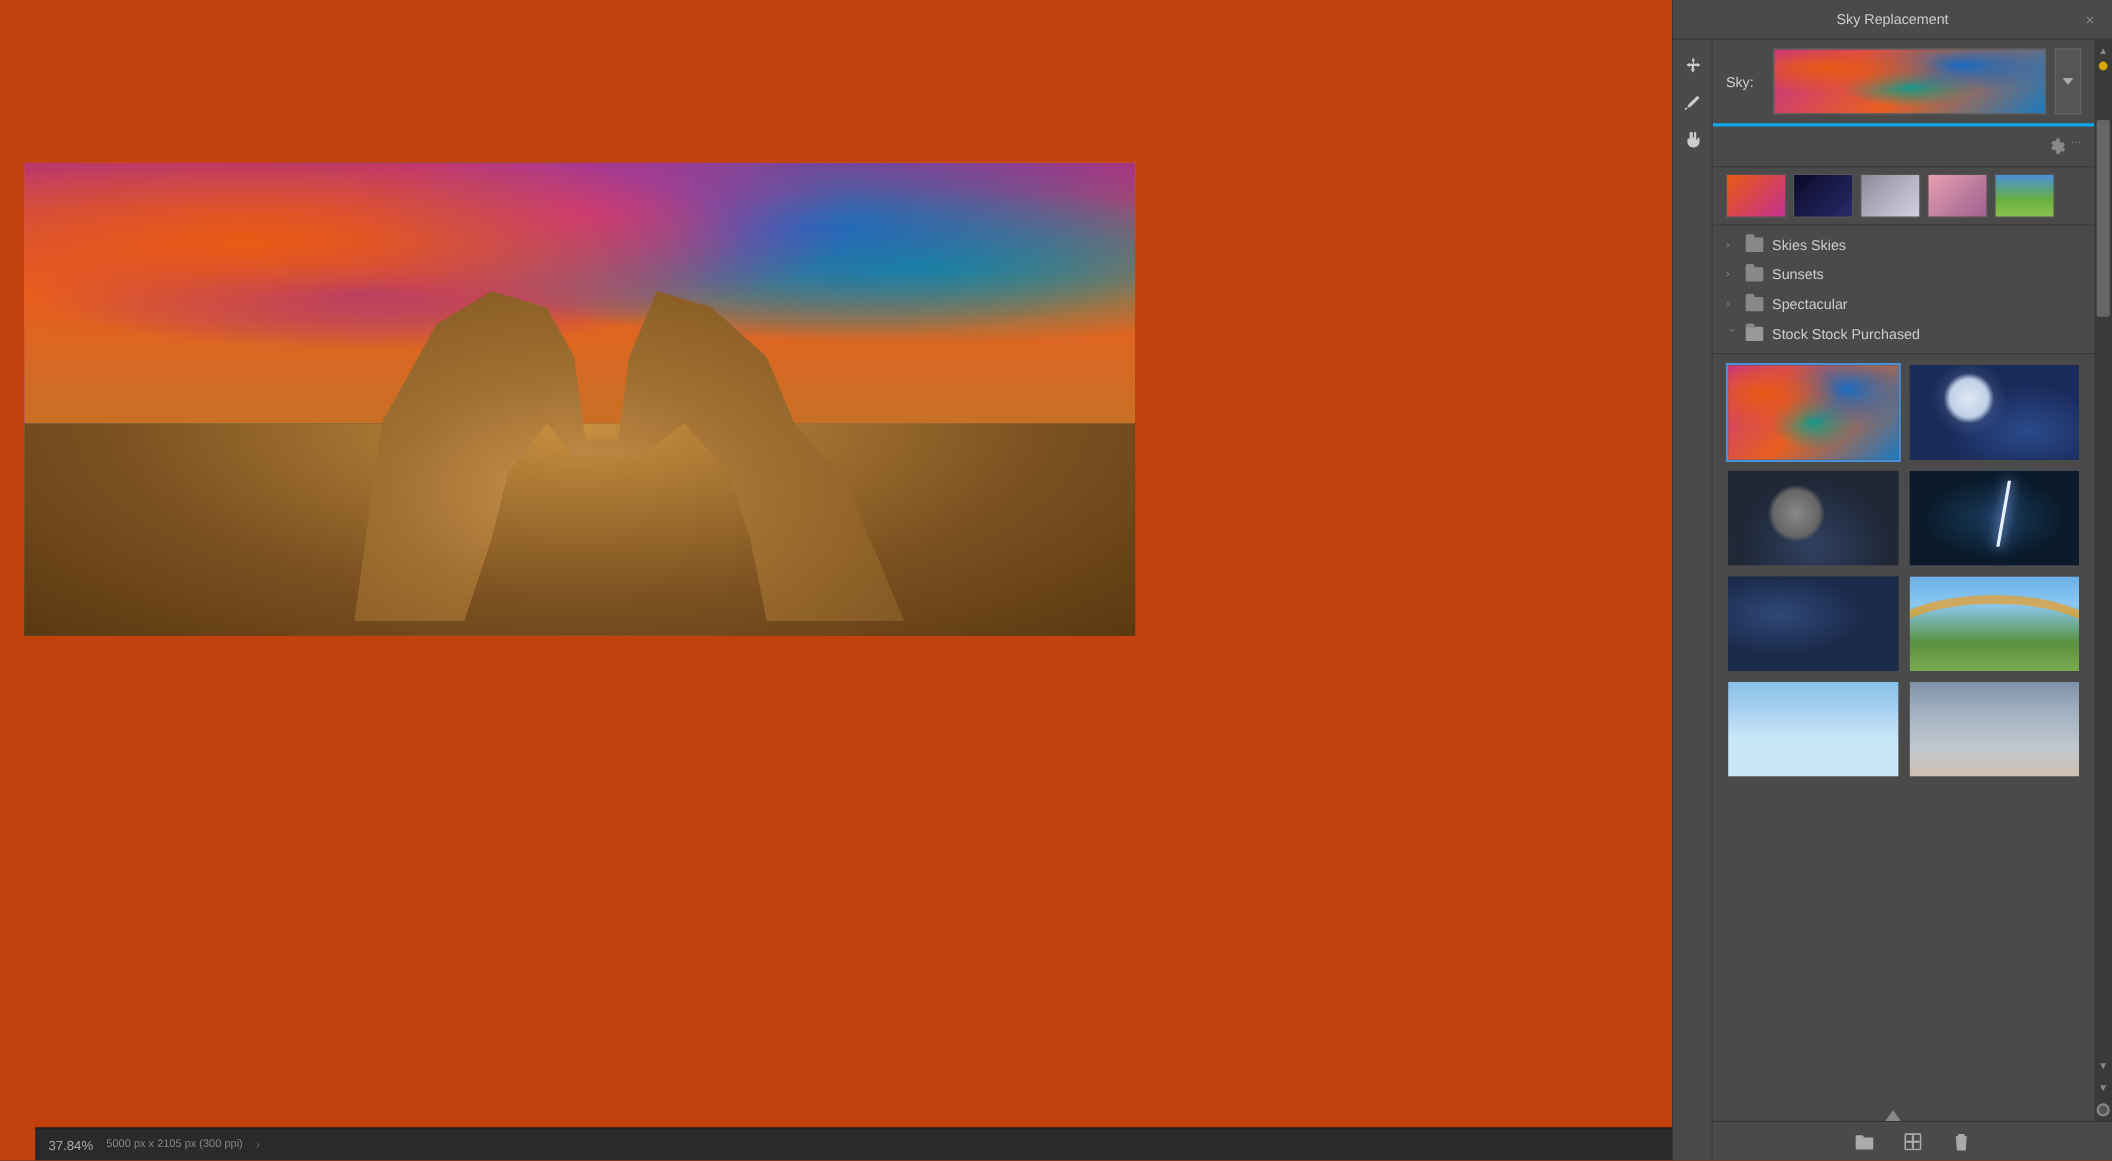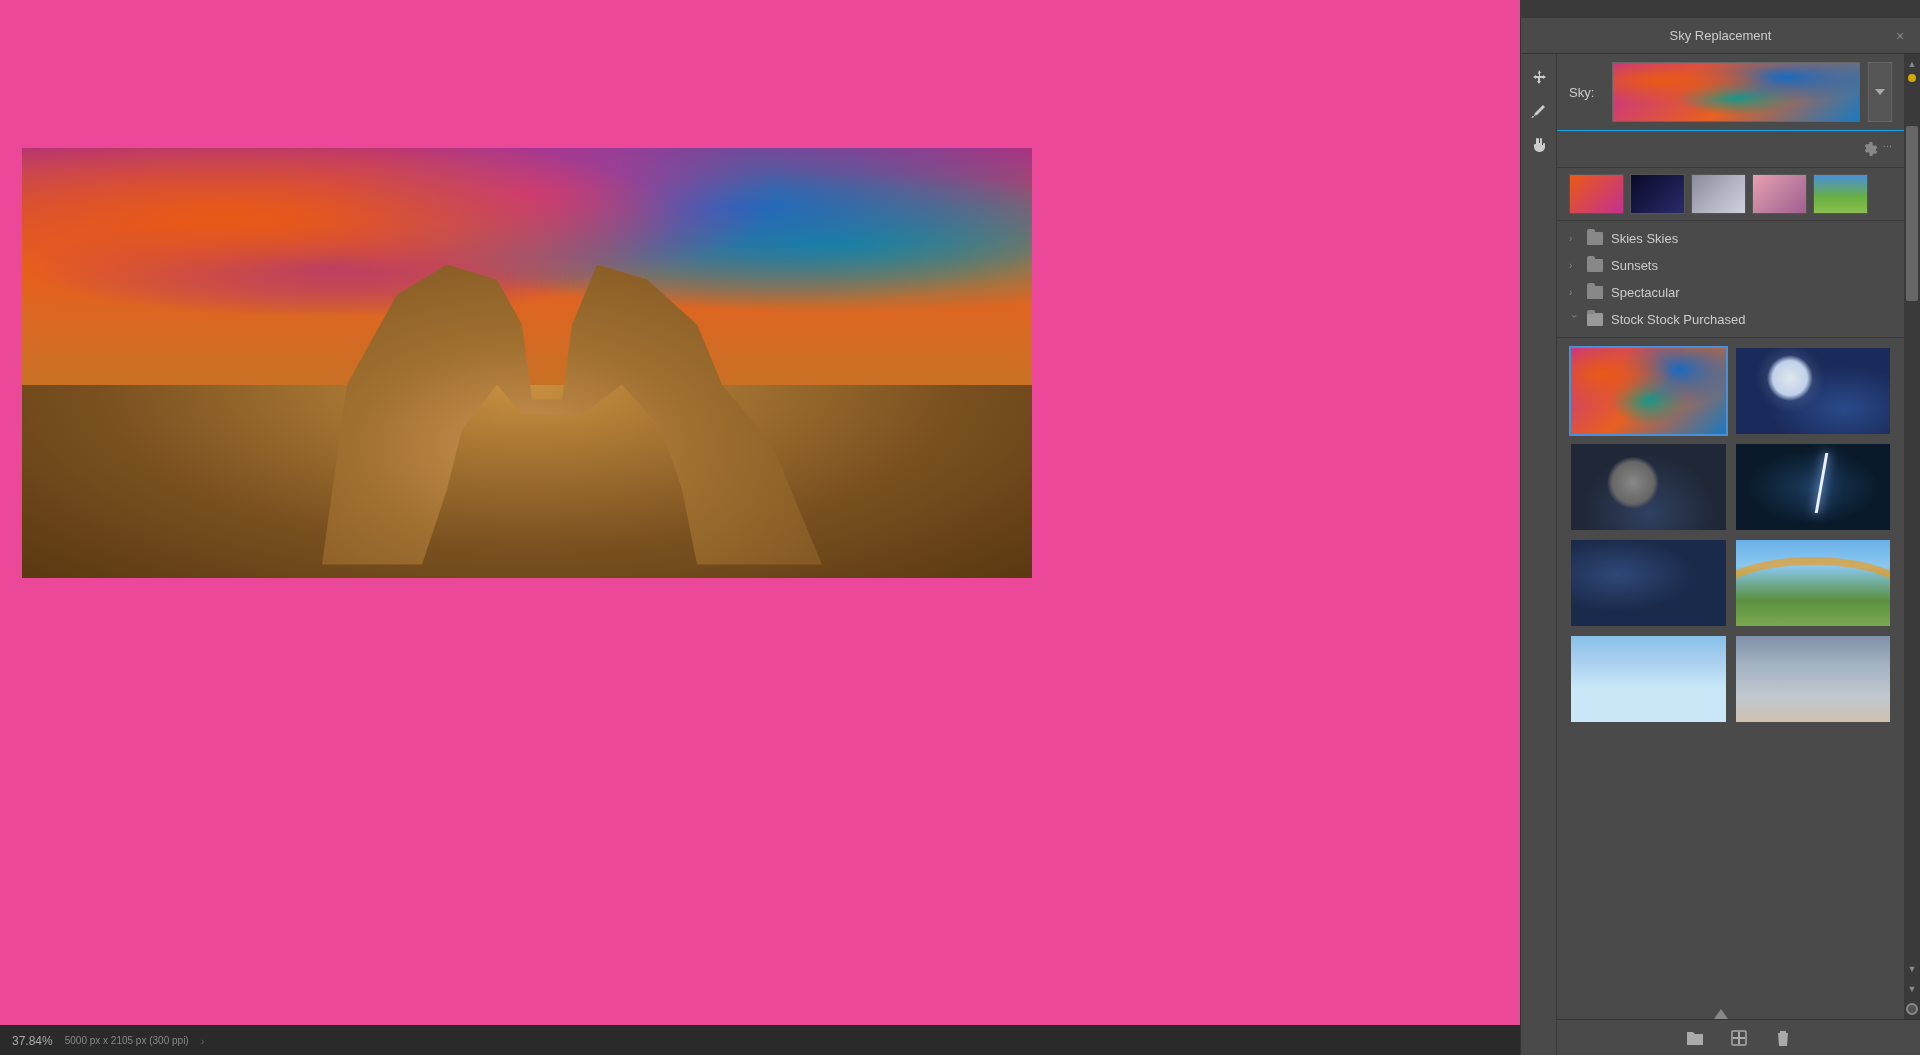--- a/index.html
+++ b/index.html
@@ -18,25 +18,26 @@
     
     .app-container {
       display: flex;
       flex: 1;
       overflow: hidden;
     }
 
     
     .canvas-area {
       flex: 1;
-      background: #ec4899;
+      background: #c2410c;
       position: relative;
       display: flex;
       flex-direction: column;
       justify-content: flex-end;
+      padding-left: 32px;
     }
 
     .canvas-image-area {
       position: absolute;
       top: 0; left: 0; right: 0; bottom: 30px;
       display: flex;
       align-items: center;
       justify-content: center;
     }
 
@@ -134,21 +135,20 @@
       font-size: 11px;
     }
 
     
     .right-panel {
       width: 400px;
       background: #4a4a4a;
       display: flex;
       flex-direction: column;
       border-left: 1px solid #333;
-      margin-top: 18px;
     }
 
     
     .panel-header {
       height: 36px;
       background: #4a4a4a;
       display: flex;
       align-items: center;
       justify-content: center;
       border-bottom: 1px solid #333;
@@ -185,21 +185,21 @@
       color: #ccc;
     }
 
     
     .sky-selector-row {
       display: flex;
       align-items: center;
       padding: 8px 12px;
       gap: 8px;
       background: #4a4a4a;
-      border-bottom: 1px solid #0ea5e9;
+      border-bottom: 3px solid #0ea5e9;
     }
 
     .sky-label {
       color: #ccc;
       font-size: 13px;
       min-width: 35px;
     }
 
     .sky-preview-container {
       flex: 1;

